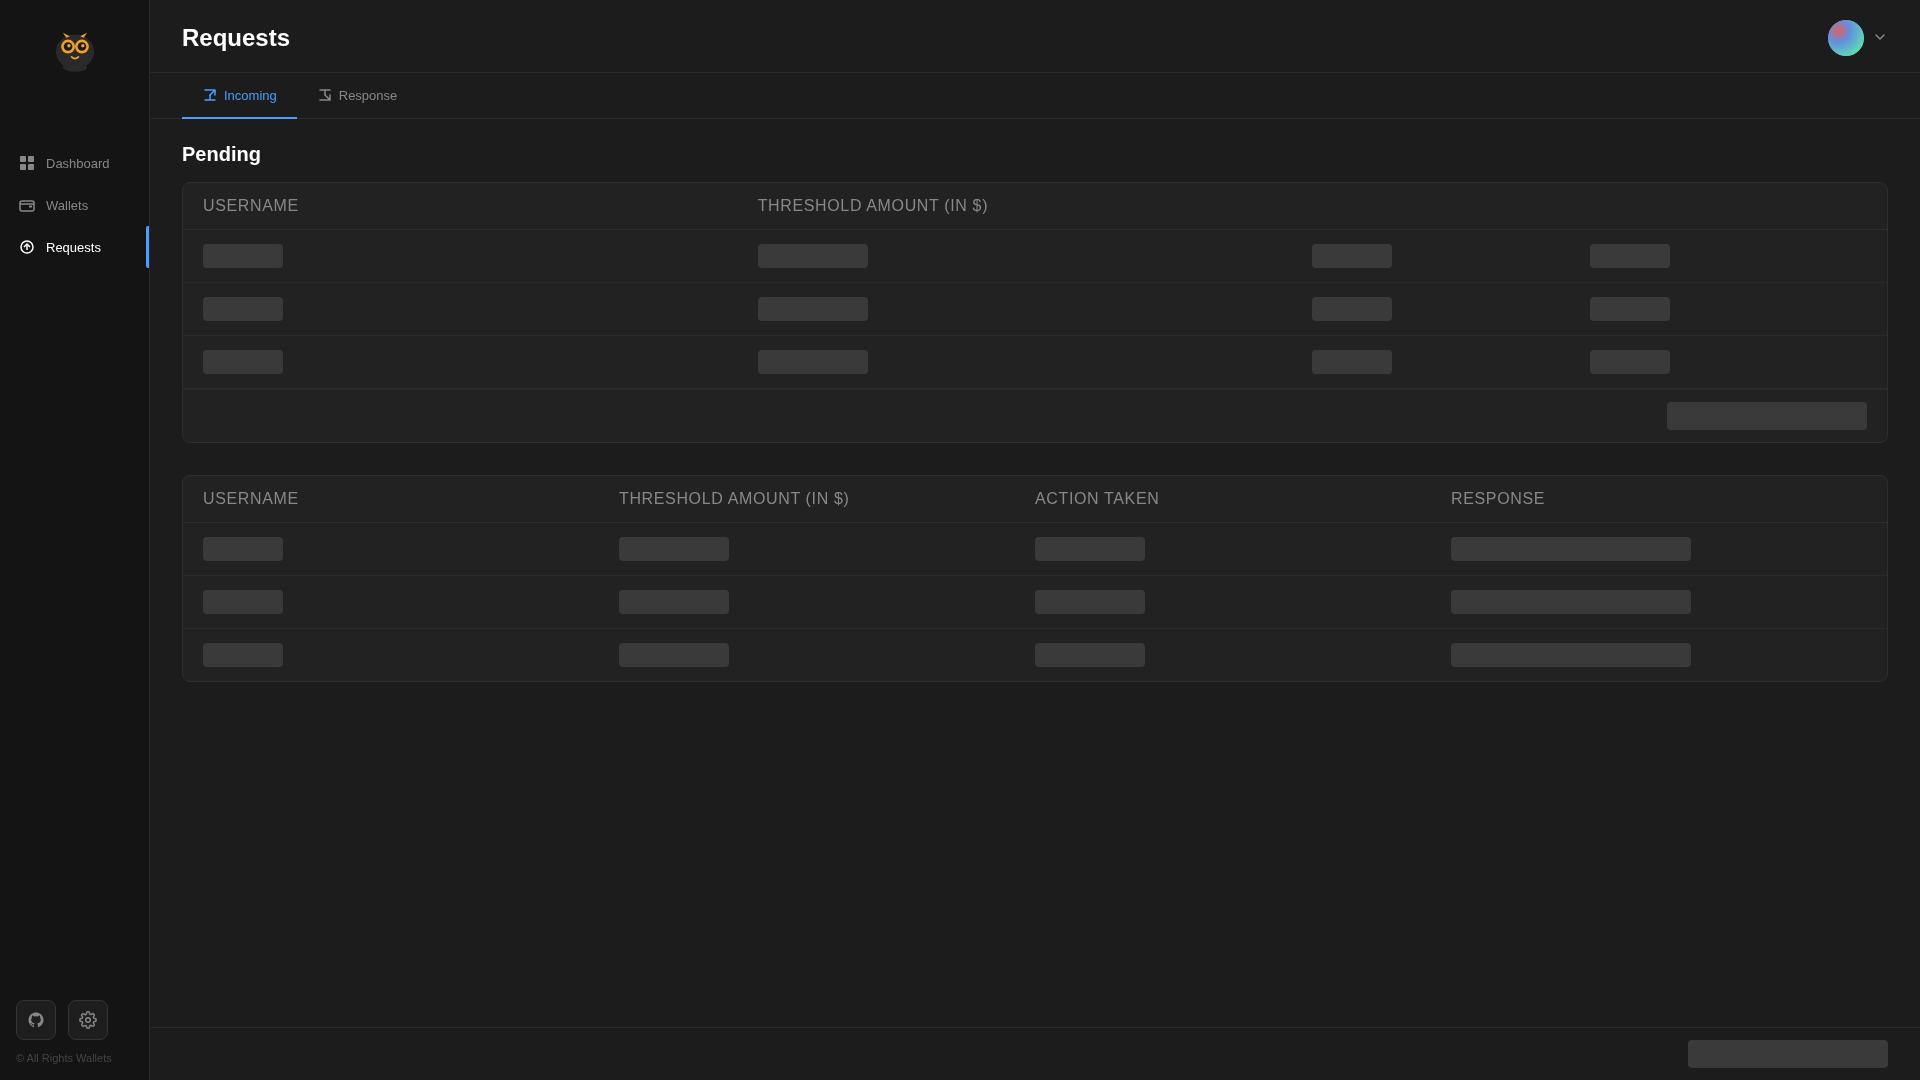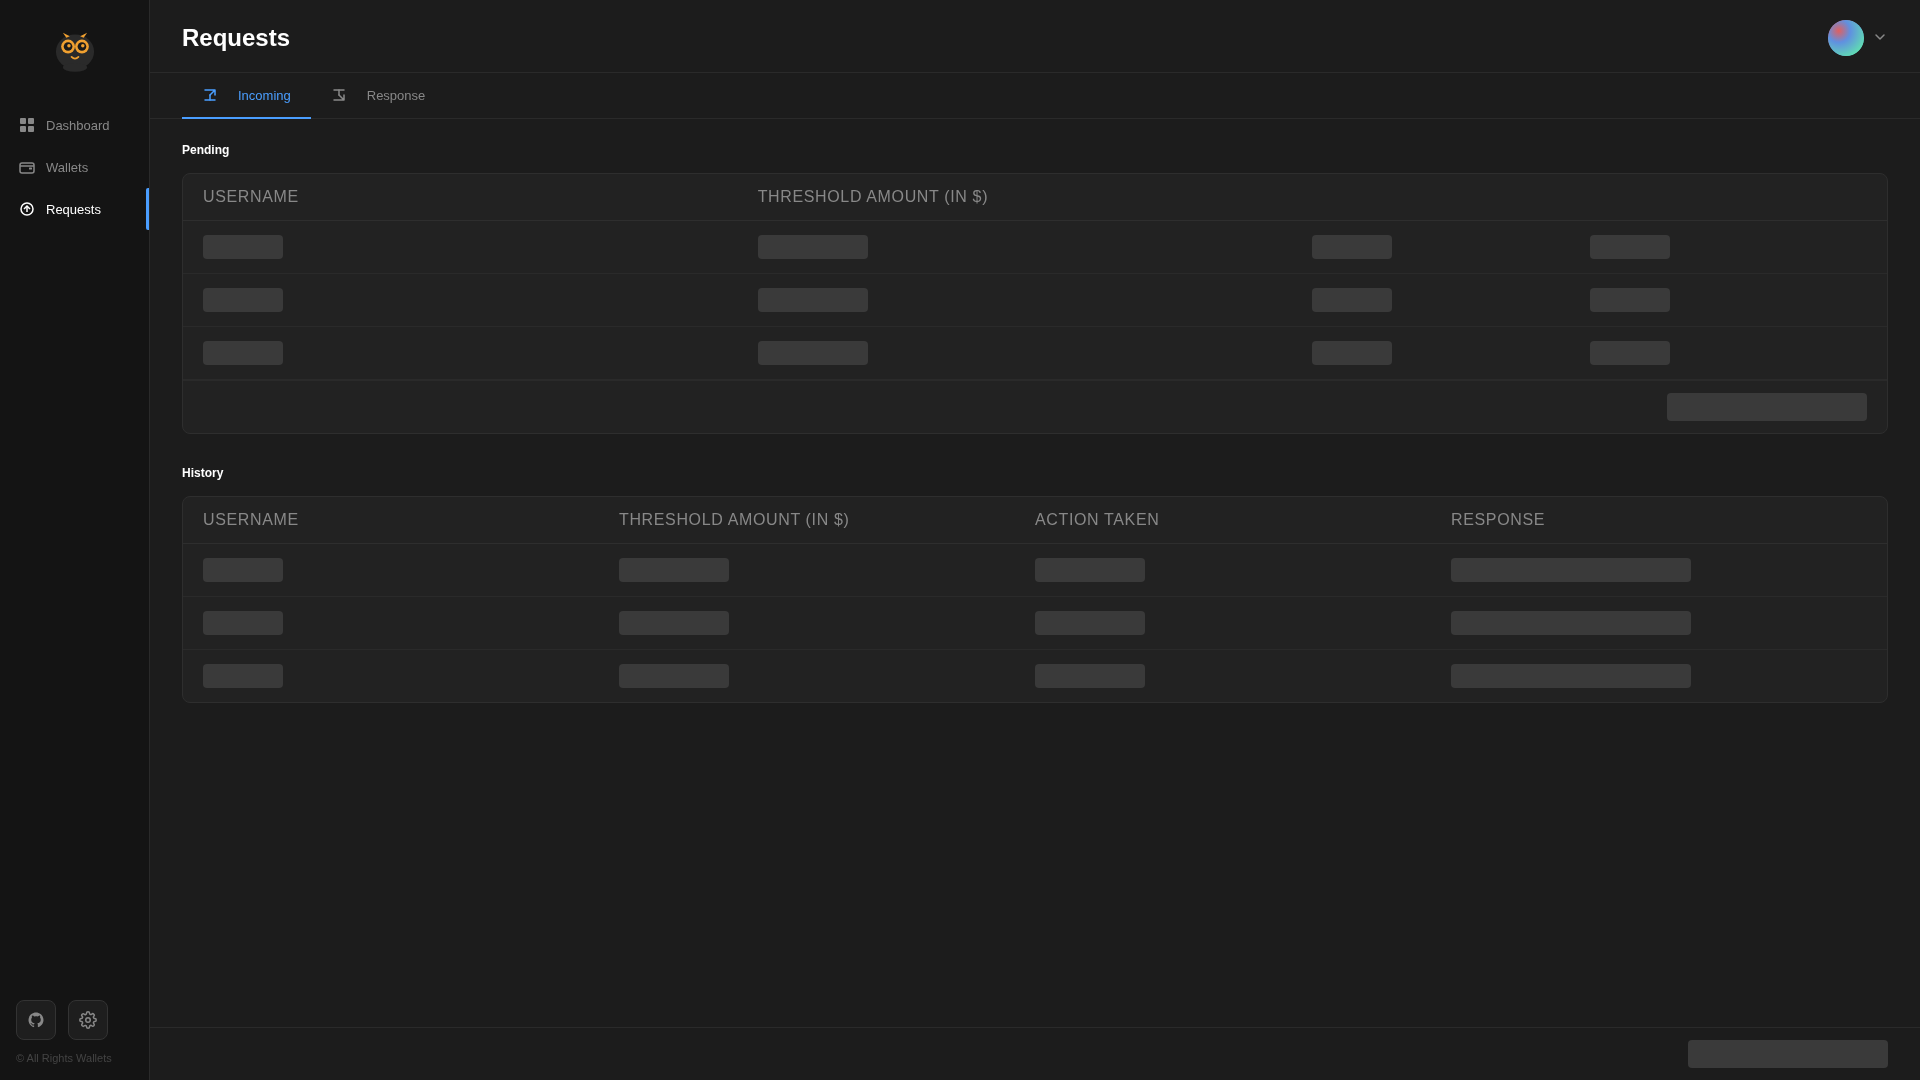--- a/index.html
+++ b/index.html
@@ -17,20 +17,21 @@
 
     
     .sidebar {
       width: 150px;
       min-width: 150px;
       background: #141414;
       display: flex;
       flex-direction: column;
       height: 1080px;
       border-right: 1px solid #2a2a2a;
+      gap: 38px;
     }
 
     .sidebar-logo {
       padding: 24px 16px 20px;
       display: flex;
       align-items: center;
       justify-content: center;
     }
 
     .owl-logo {
@@ -164,21 +165,21 @@
     .tabs {
       display: flex;
       gap: 0;
       padding: 0 32px;
       border-bottom: 1px solid #2a2a2a;
     }
 
     .tab {
       display: flex;
       align-items: center;
-      gap: 20px;
+      gap: 6px;
       padding: 14px 20px;
       cursor: pointer;
       color: #888;
       font-size: 13px;
       font-weight: 500;
       border-bottom: 2px solid transparent;
       margin-bottom: -1px;
     }
 
     .tab.active {
@@ -192,21 +193,21 @@
     }
 
     
     .content {
       flex: 1;
       overflow-y: auto;
       padding: 24px 32px;
     }
 
     .section-title {
-      font-size: 12px;
+      font-size: 20px;
       font-weight: 600;
       color: #fff;
       margin-bottom: 16px;
     }
 
     
     .table-container {
       background: #222;
       border-radius: 8px;
       border: 1px solid #2e2e2e;
@@ -421,21 +422,20 @@
         <span class="skeleton skeleton-md"></span>
         <span class="skeleton skeleton-sm"></span>
         <span class="skeleton skeleton-sm"></span>
       </div>
 
       <div class="table-footer">
         <div class="pagination-skeleton"></div>
       </div>
     </div>
 
-    <h2 class="section-title">History</h2>
 
     <div class="table-container history-table">
       <div class="table-header">
         <span>Username</span>
         <span>Threshold Amount (in $)</span>
         <span>Action Taken</span>
         <span>Response</span>
       </div>
 
       <div class="table-row">

